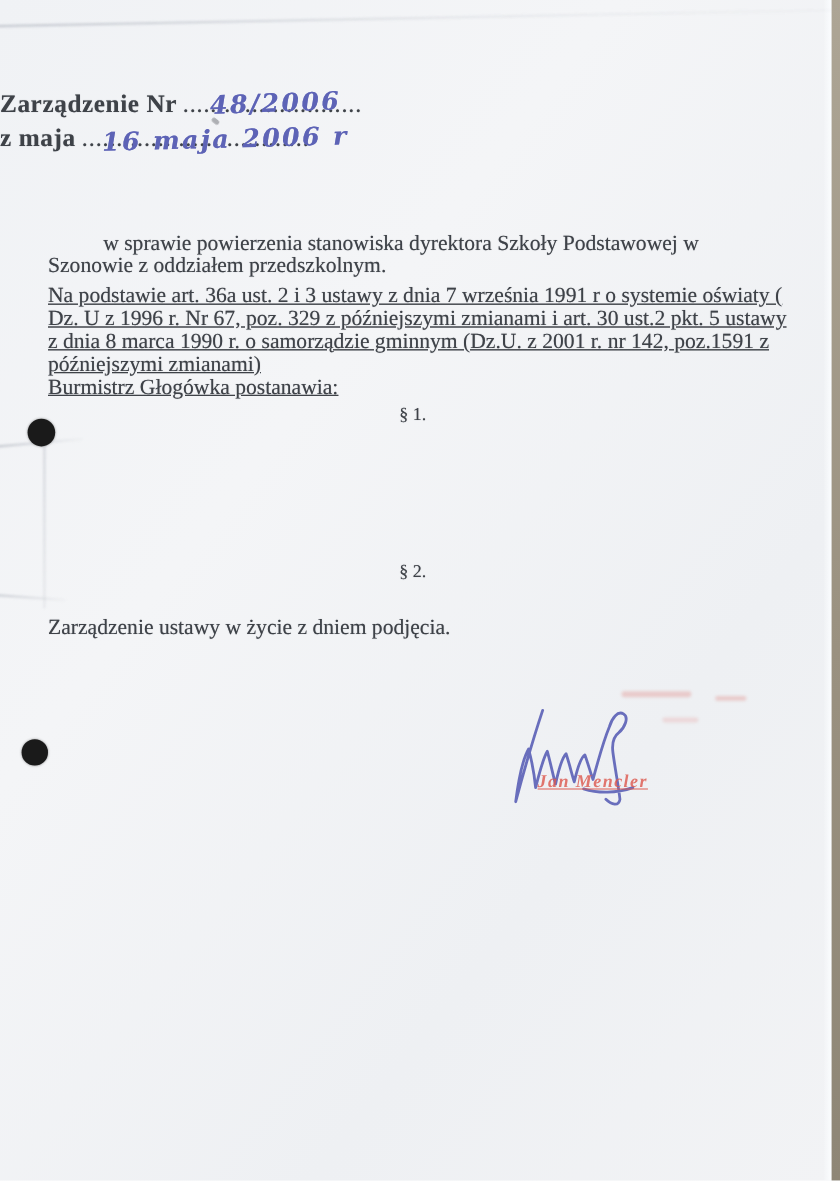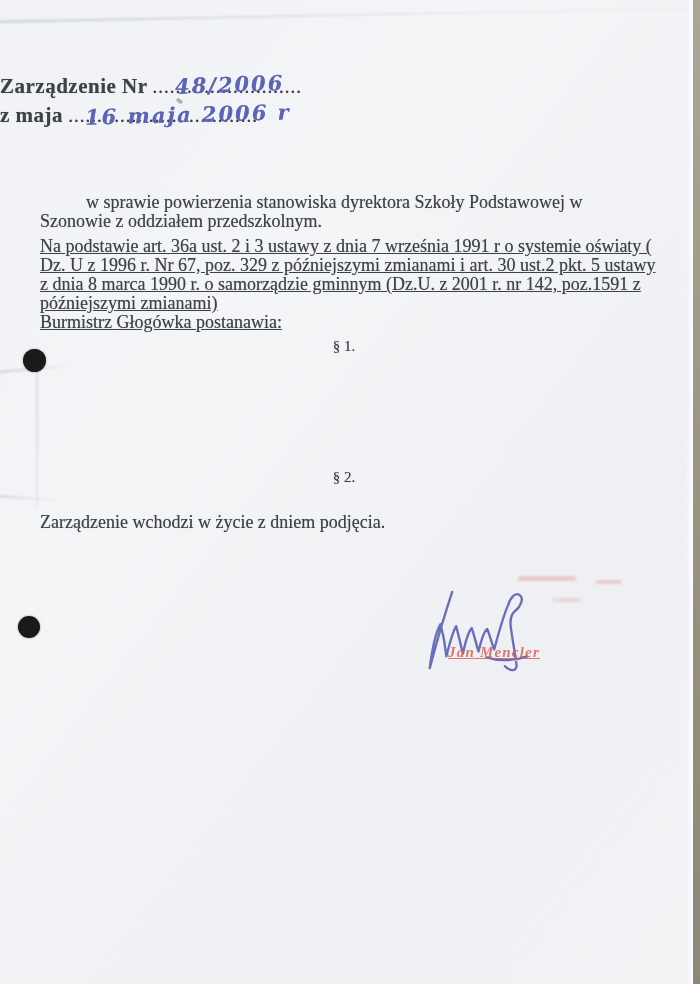--- a/index.html
+++ b/index.html
@@ -104,21 +104,21 @@
   <div class="para p-subject print">w sprawie powierzenia stanowiska dyrektora Szkoły Podstawowej w Szonowie z oddziałem przedszkolnym.</div>
 
   <div class="para p-legal print">
     <div>Na podstawie art. 36a ust. 2 i 3 ustawy z dnia 7 września 1991 r o systemie oświaty ( Dz. U z 1996 r. Nr 67, poz. 329 z późniejszymi zmianami i art. 30 ust.2 pkt. 5 ustawy z dnia 8 marca 1990 r. o samorządzie gminnym (Dz.U. z 2001 r. nr 142, poz.1591 z późniejszymi zmianami)</div>
     <div>Burmistrz Głogówka postanawia:</div>
   </div>
 
   <div class="sec-head print">§ 1.</div>
 
   <div class="sec-head sec2-head print">§ 2.</div>
-  <div class="para p-sec2 print">Zarządzenie wchodzi w życie z dniem podjęcia.</div>
+  <div class="para p-sec2 print">Zarządzenie ustawy w życie z dniem podjęcia.</div>
 
   <div class="stamp-group">
     <div class="residue residue-1"></div>
     <div class="residue residue-2"></div>
     <div class="residue residue-3"></div>
     <svg class="signature-svg" viewBox="0 0 125 88">
       <path d="M 33 4
                C 27 22, 18 52, 10 82
                C 13 58, 17 44, 21 37
                C 24 48, 26 60, 27 70

